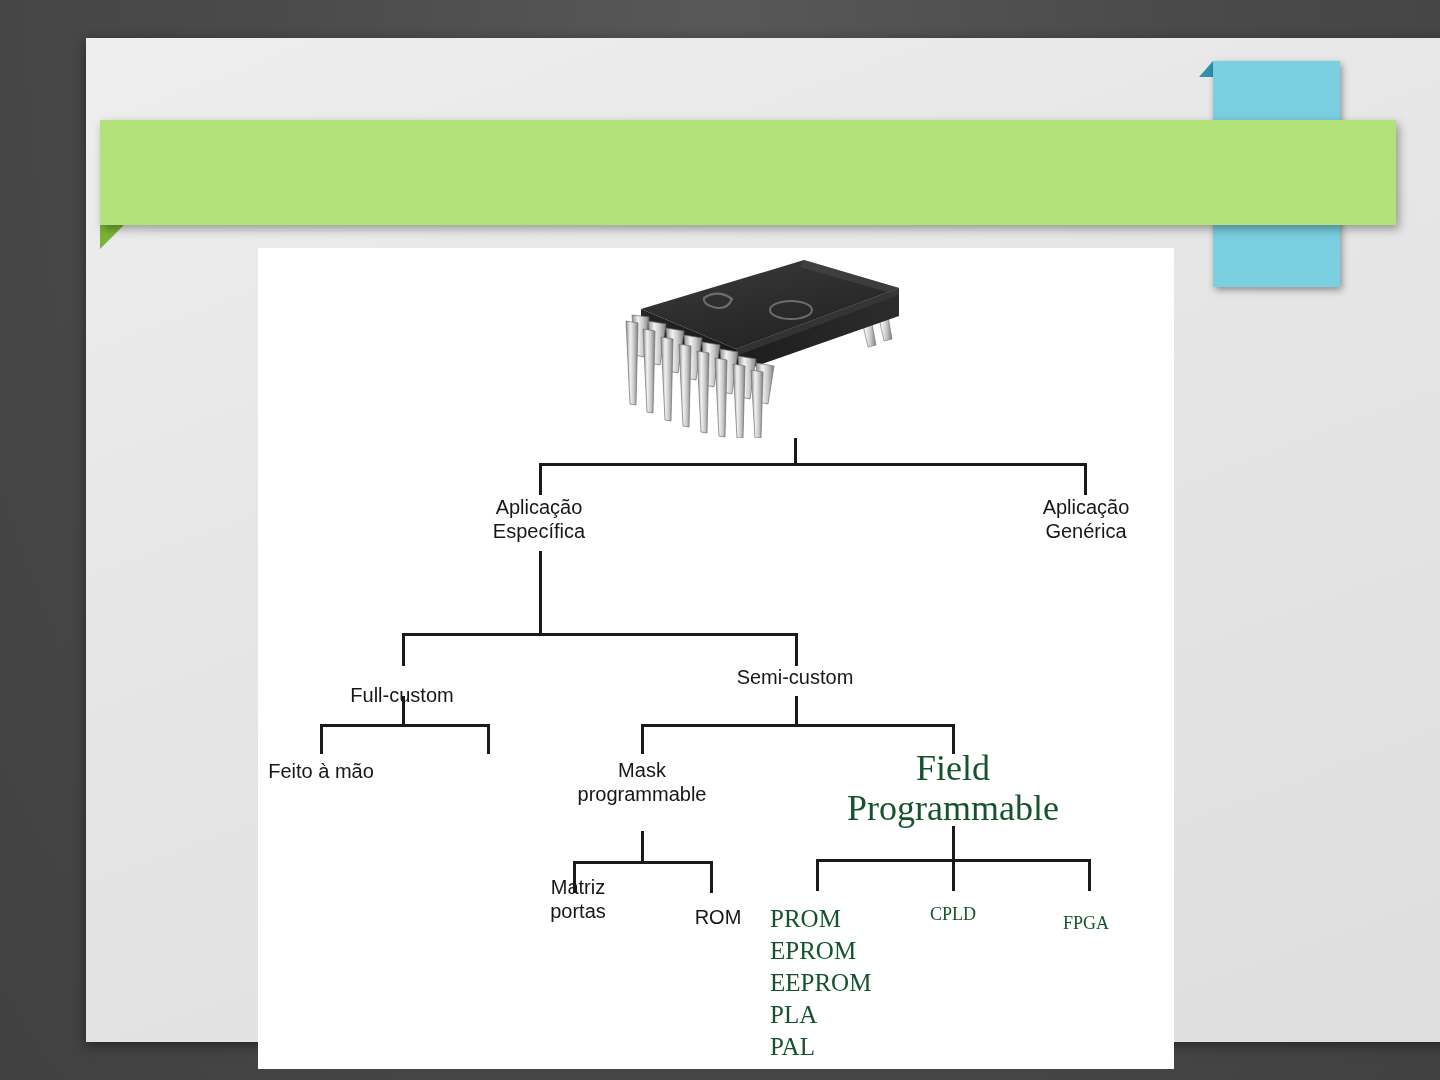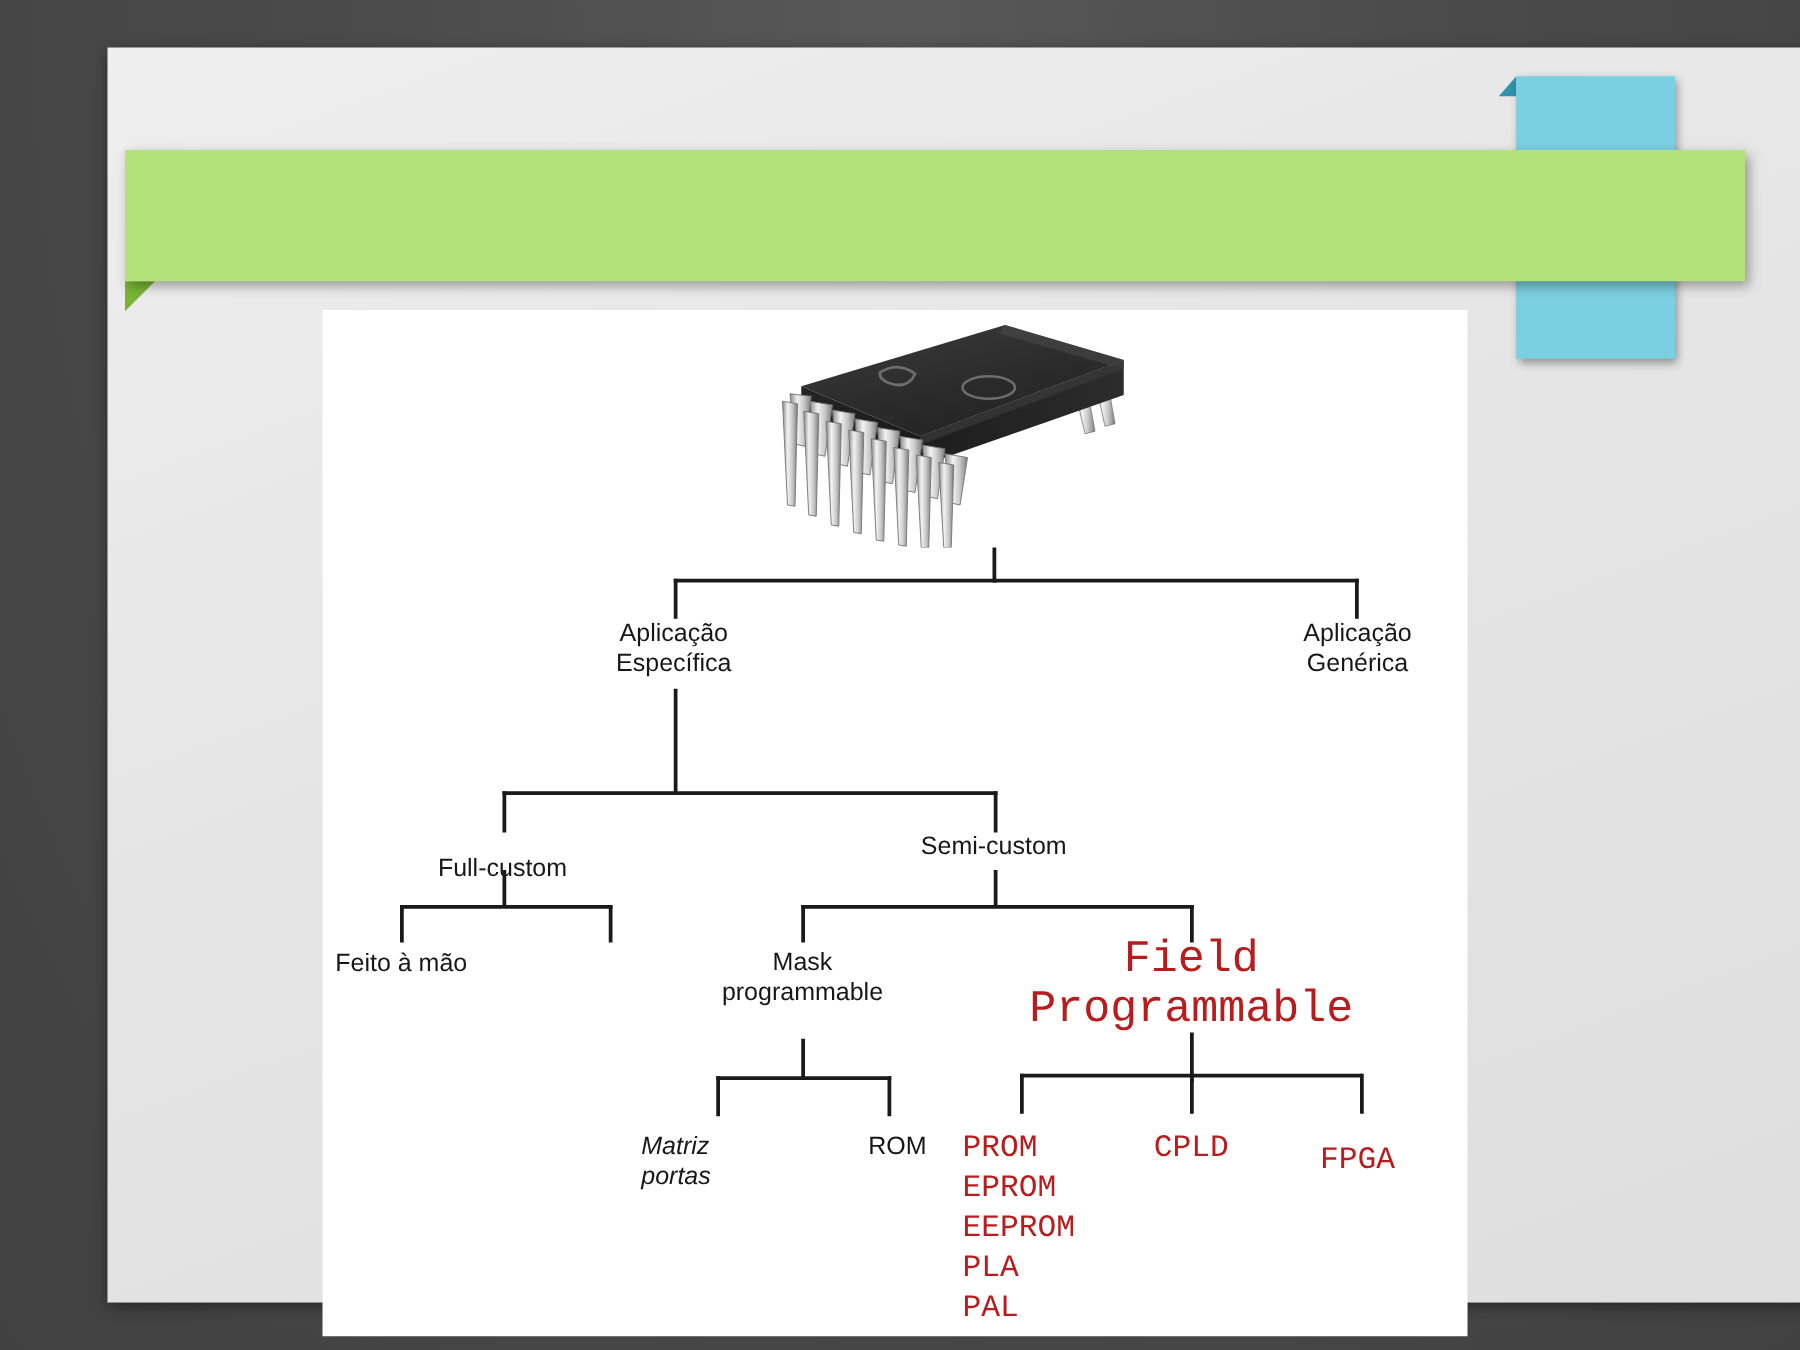--- a/index.html
+++ b/index.html
@@ -125,33 +125,33 @@
     text-align: center;
     line-height: 1.18;
     white-space: pre-line;
   }
   .node-sans {
     font-family: "Liberation Sans", sans-serif;
     font-size: 20px;
     color: #171717;
   }
   .node-serif-blue {
-    font-family: Liberation Mono, monospace;
-    color: #b91c1c;
+    font-family: Liberation Serif, serif;
+    color: #14532d;
   }
   .node-big-blue {
     font-size: 36px;
     line-height: 1.12;
   }
   .node-list-blue {
     font-size: 25px;
     line-height: 1.28;
     text-align: left;
   }
-  .node-mid-blue { font-size: 25px; }
+  .node-mid-blue { font-size: 18px; }
 </style>
 </head>
 <body>
 
 <div id="presentation-frame">
 
   <div id="slide-canvas">
 
     <div id="blue-ribbon-fold"></div>
     <div id="blue-ribbon"></div>
@@ -266,21 +266,21 @@
       <div class="node node-sans" style="left:309px; top:511px; width:150px;">Mask
 programmable</div>
       <div class="node node-serif-blue node-big-blue" style="left:561px; top:500px; width:268px;">Field
 Programmable</div>
 
       <div class="conn conn-v" style="left:383px; top:583px; height:32px;"></div>
       <div class="conn conn-h" style="left:315px; top:613px; width:140px;"></div>
       <div class="conn conn-v" style="left:315px; top:613px; height:32px;"></div>
       <div class="conn conn-v" style="left:452px; top:613px; height:32px;"></div>
 
-      <div class="node node-sans" style="left:255px; top:658px; width:130px; text-align:left;font-style:italic;">Matriz
+      <div class="node node-sans" style="left:255px; top:628px; width:130px; text-align:center;">Matriz
 portas</div>
       <div class="node node-sans" style="left:400px; top:658px; width:120px;">ROM</div>
 
       <div class="conn conn-v" style="left:694px; top:578px; height:40px;"></div>
       <div class="conn conn-h" style="left:558px; top:611px; width:274px;"></div>
       <div class="conn conn-v" style="left:558px; top:611px; height:32px;"></div>
       <div class="conn conn-v" style="left:694px; top:611px; height:32px;"></div>
       <div class="conn conn-v" style="left:830px; top:611px; height:32px;"></div>
 
       <div class="node node-serif-blue node-list-blue" style="left:512px; top:655px; width:170px;">PROM

